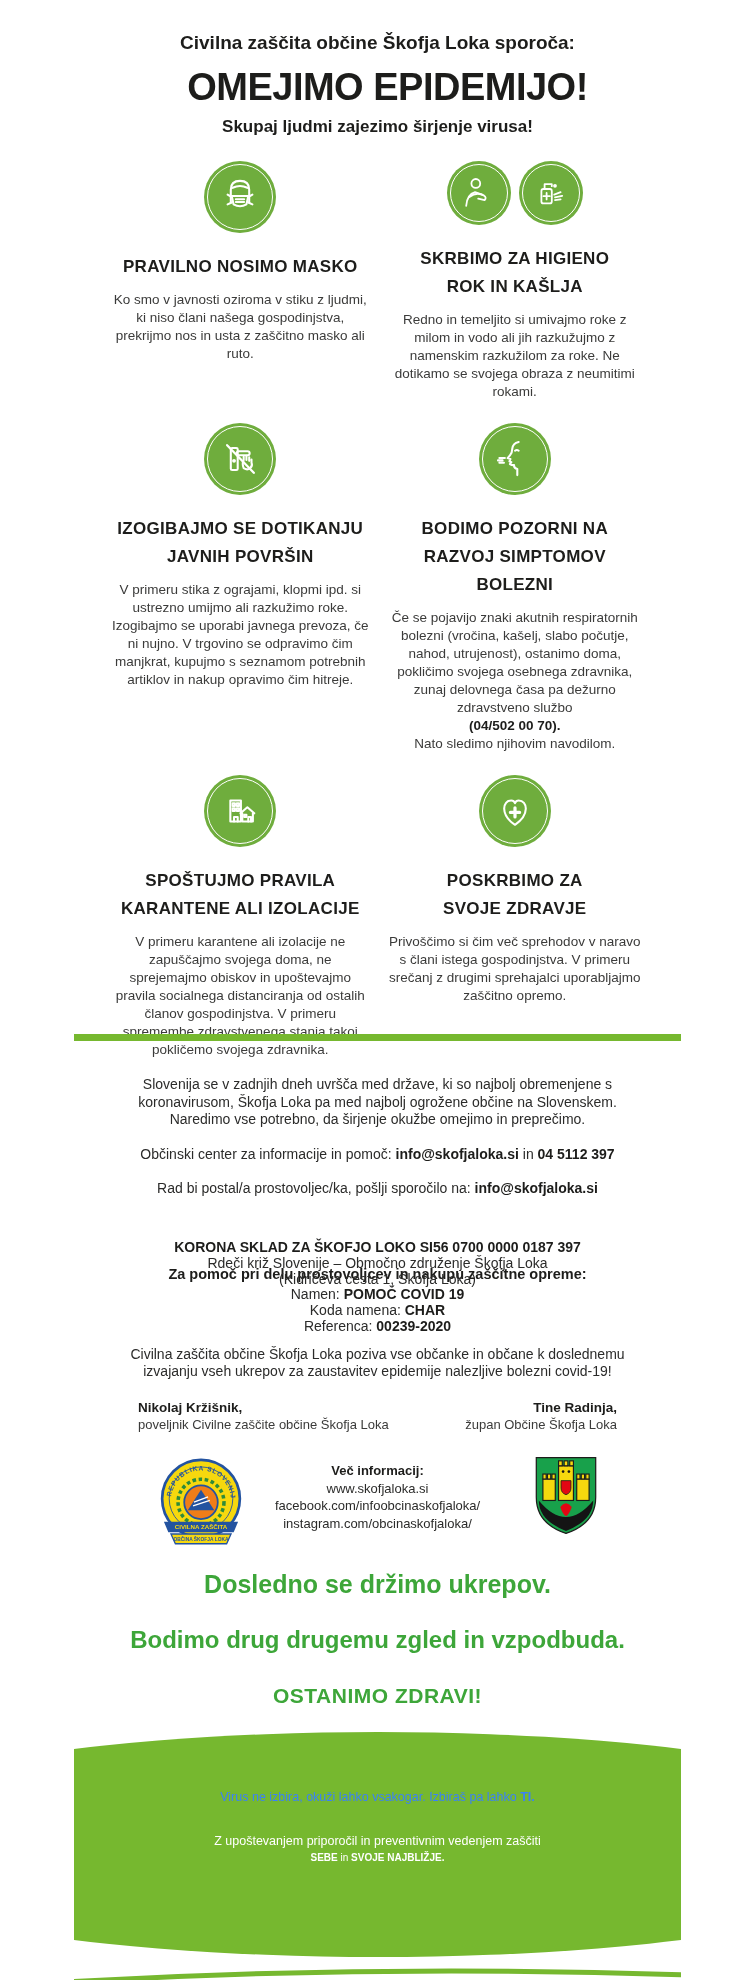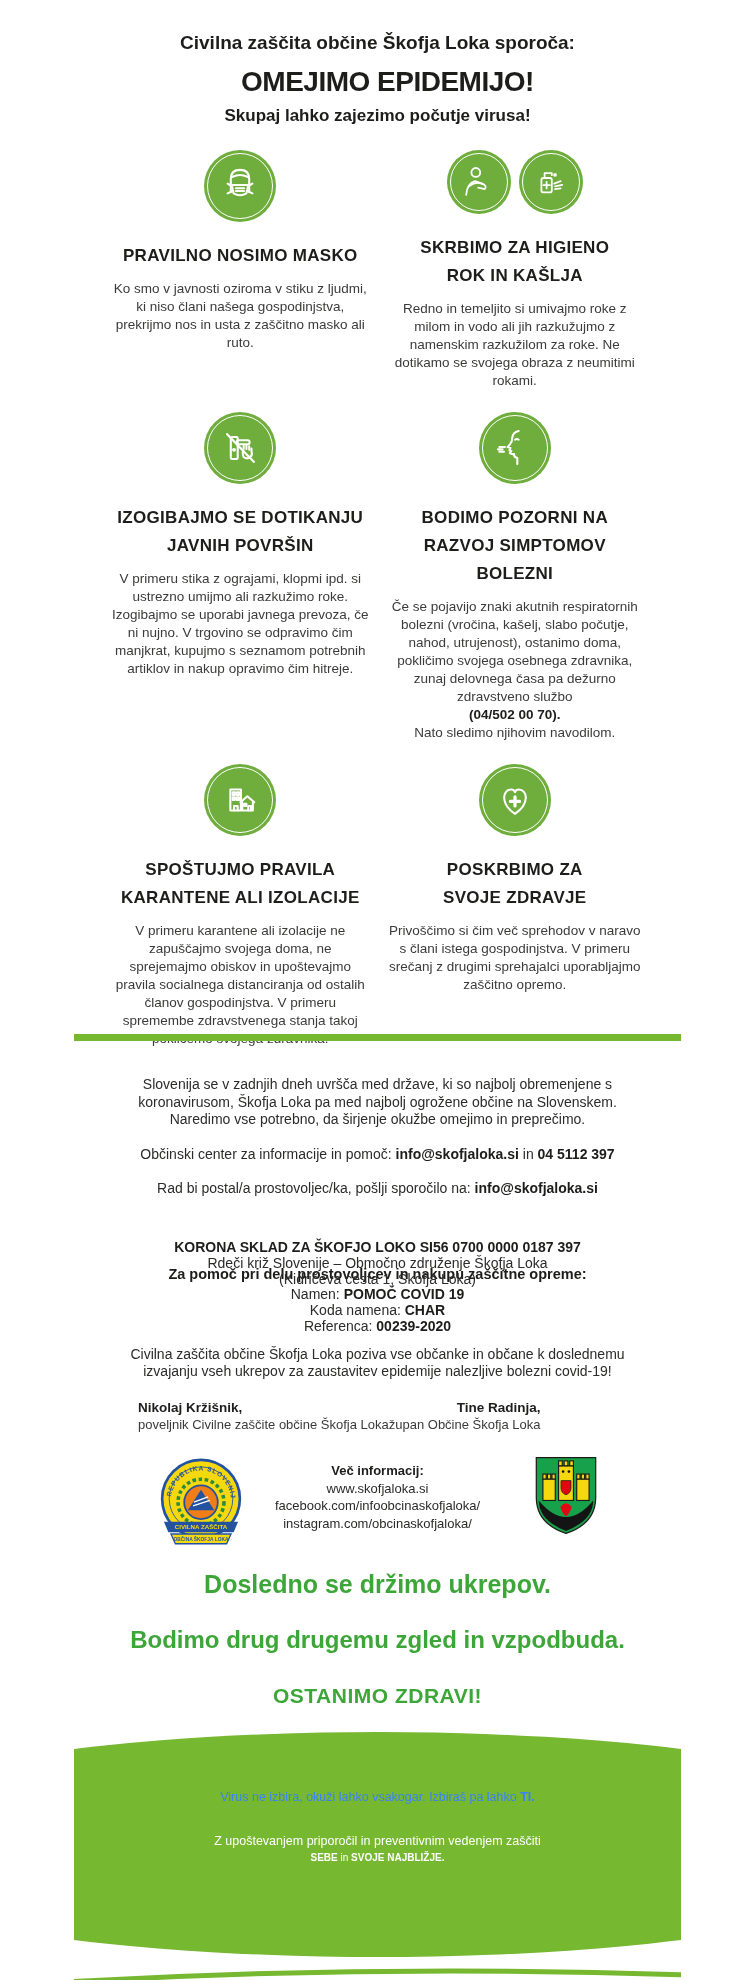--- a/index.html
+++ b/index.html
@@ -10,21 +10,21 @@
     --body:#3b3b3a;
   }
   *{margin:0;padding:0;box-sizing:border-box;}
   html,body{background:#fff;}
   body{font-family:"Liberation Sans","DejaVu Sans",sans-serif;color:var(--ink);}
   .page{position:relative;width:607px;height:1980px;margin:4px auto;background:#fff;overflow:hidden;}
 
   
   .header{padding-top:28px;text-align:center;}
   .kicker{font-size:19px;font-weight:700;color:var(--ink);}
-  .title{font-size:28px;font-weight:800;letter-spacing:-.5px;margin-top:12px;color:var(--ink);padding-left:20px;}
+  .title{font-size:38px;font-weight:800;letter-spacing:-.5px;margin-top:12px;color:var(--ink);padding-left:20px;}
   .subtitle{font-size:17px;font-weight:700;margin-top:8px;color:var(--ink);}
 
   
   .grid{margin:24px 36px 0;display:grid;grid-template-columns:1fr 1fr;column-gap:14px;row-gap:22px;}
   .cell{text-align:center;}
   .icons{display:flex;justify-content:center;gap:8px;margin-bottom:20px;}
   .circle{width:72px;height:72px;border-radius:50%;background:var(--green);position:relative;display:flex;align-items:center;justify-content:center;flex:0 0 auto;}
   .circle::after{content:"";position:absolute;inset:3px;border:1.8px solid #fff;border-radius:50%;}
   .circle svg{width:46px;height:46px;}
   .circle.small{width:64px;height:64px;}
@@ -42,21 +42,21 @@
   .p1{top:1072px;font-size:14px;line-height:17.5px;color:#2b2b2a;}
   .p1 span{display:block;max-width:610px;margin:0 auto;}
   .p2{top:1142px;font-size:14px;color:#2b2b2a;}
   .p3{top:1176px;font-size:14px;color:#2b2b2a;}
   .donate{top:1262px;font-size:14.5px;font-weight:800;color:var(--ink);}
   .fund{top:1236px;font-size:14px;line-height:15.8px;color:#2b2b2a;}
   .fund .fl{font-weight:800;color:var(--ink);}
   .appeal{top:1342px;font-size:14px;line-height:16.5px;color:#2b2b2a;}
   .appeal span{display:block;max-width:630px;margin:0 auto;}
 
-  .signatures{top:1396px;display:flex;padding:0 64px;}
+  .signatures{top:1396px;display:flex;justify-content:space-between;padding:0 64px;}
   .sig-name{font-size:13.5px;font-weight:800;color:var(--ink);}
   .sig-role{font-size:13px;color:var(--body);margin-top:2px;}
   .sig.right{text-align:right;}
   .sig.left{text-align:left;}
 
   .badge{position:absolute;left:74px;top:1444px;}
   .moreinfo{top:1458px;font-size:13px;line-height:17.5px;color:#2b2b2a;}
   .moreinfo .mi-title{font-weight:800;color:var(--ink);}
   .arms{position:absolute;right:82px;top:1450px;}
 
@@ -72,21 +72,21 @@
   .arc{position:absolute;left:0;bottom:0;width:755px;height:26px;}
 </style>
 </head>
 <body>
 
 <div class="page">
 
   <div class="header">
     <div class="kicker">Civilna zaščita občine Škofja Loka sporoča:</div>
     <h1 class="title">OMEJIMO EPIDEMIJO!</h1>
-    <div class="subtitle">Skupaj lahko zajezimo počutje virusa!</div>
+    <div class="subtitle">Skupaj ljudmi zajezimo širjenje virusa!</div>
   </div>
 
   <div class="grid">
 
     <section class="cell">
       <div class="icons">
         <div class="circle">
           <svg viewBox="0 0 100 100" class="ic">
             <path d="M30 62 V34 Q30 15 50 15 Q70 15 70 34 V62"></path>
             <path d="M34 30 Q50 22 66 30"></path>

